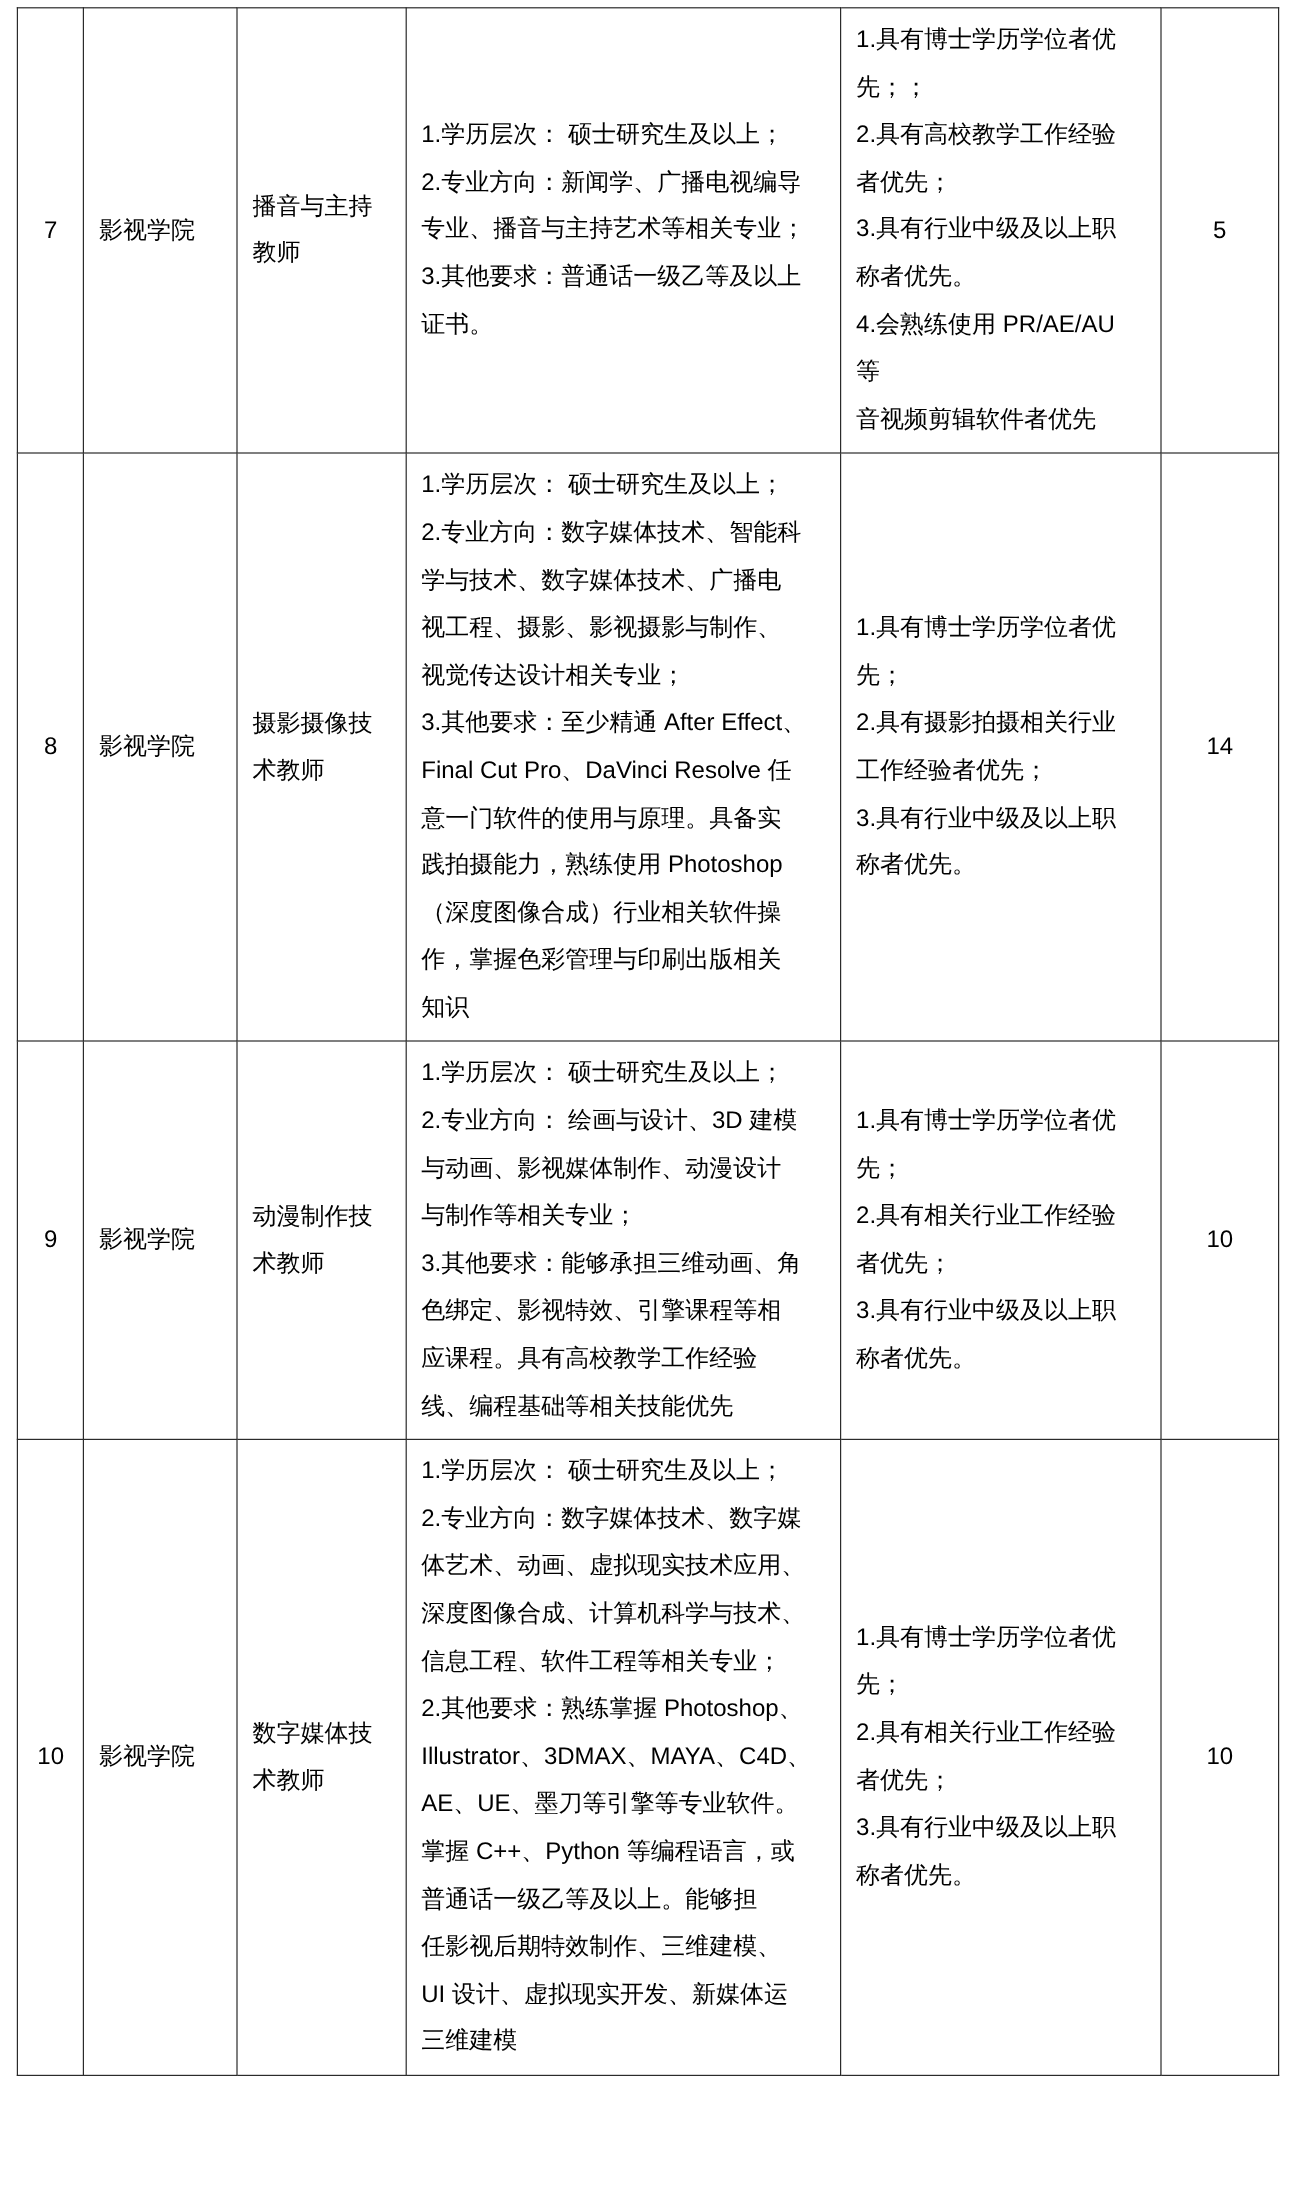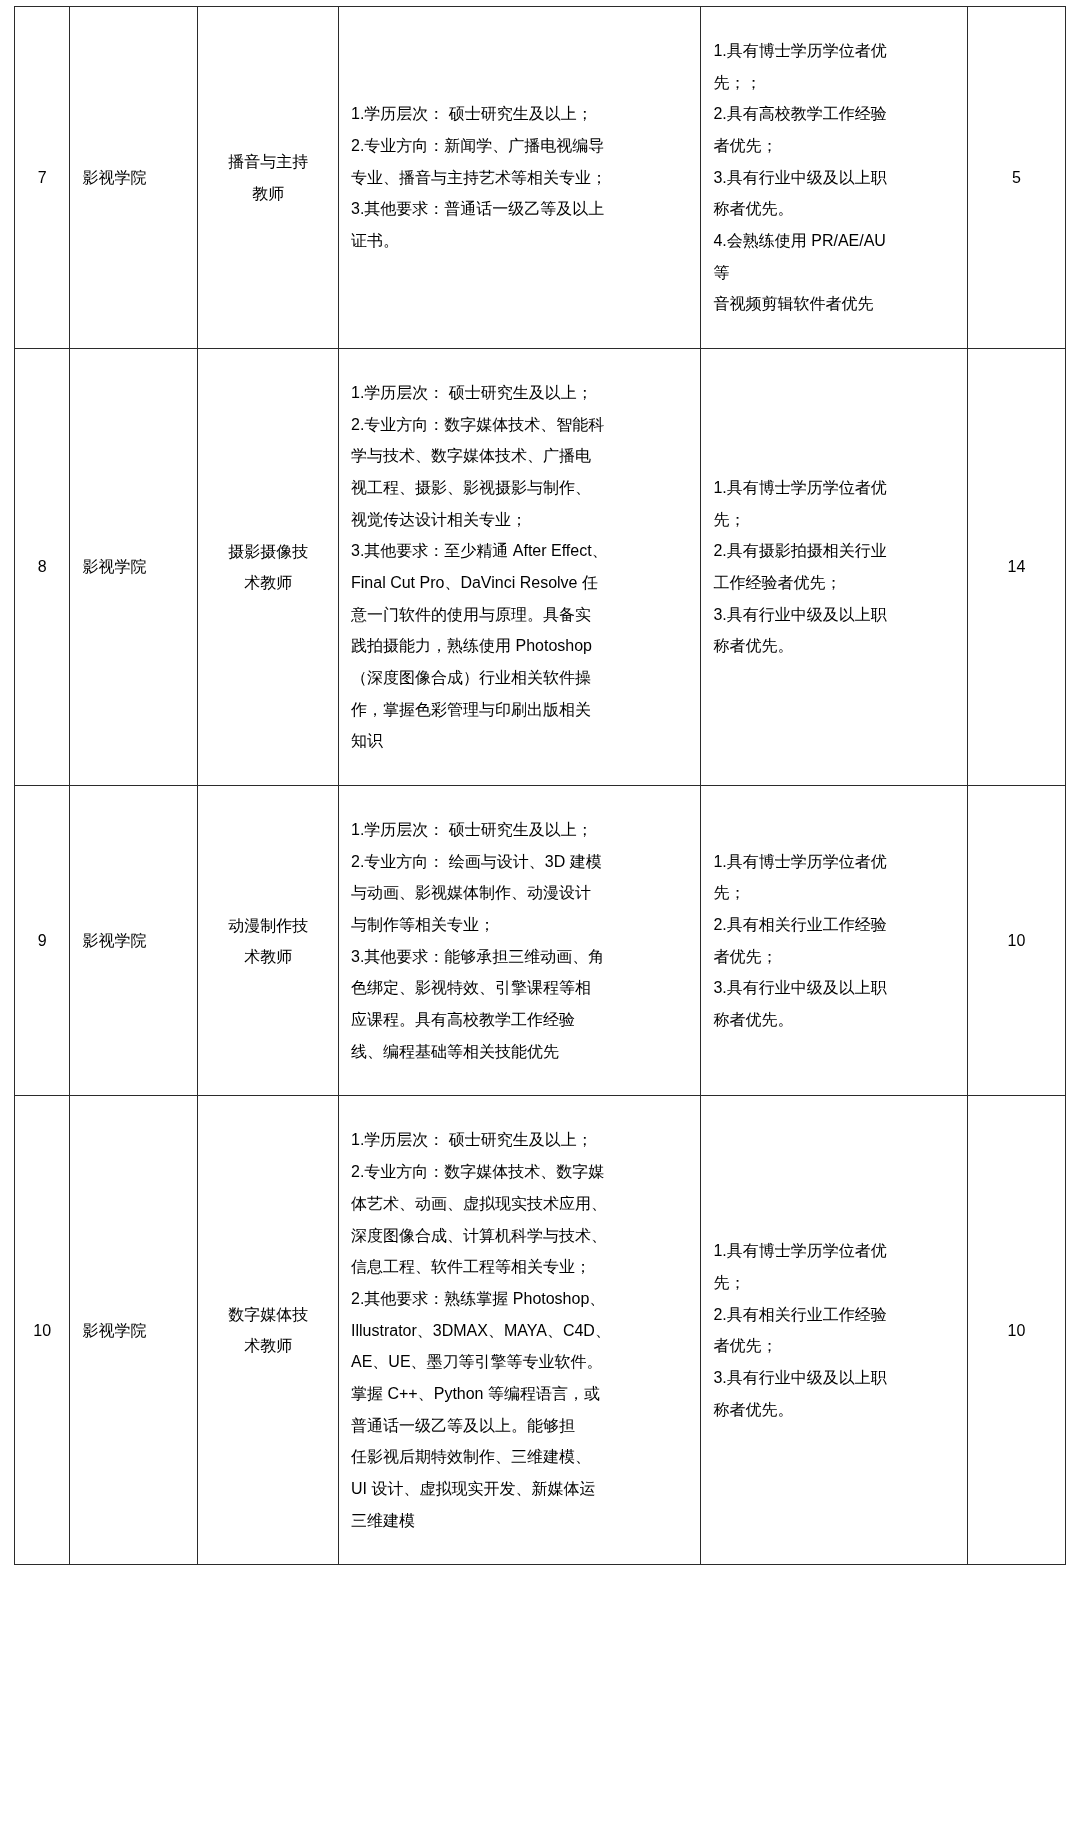--- a/index.html
+++ b/index.html
@@ -18,41 +18,41 @@
     padding: 6px 14px 10px 14px;
   }
   table.job-table {
     width: 1052px;
     border-collapse: collapse;
     table-layout: fixed;
   }
   table.job-table td {
     border: 1px solid #2b2b2b;
     vertical-align: middle;
-    padding: 28px 12px;
-    font-size: 16px;
+    padding: 7px 12px;
+    font-size: 20px;
     line-height: 1.95;
   }
   col.c-no    { width: 52px; }
   col.c-dept  { width: 120px; }
   col.c-post  { width: 132px; }
   col.c-req   { width: 340px; }
   col.c-pref  { width: 250px; }
   col.c-num   { width: 92px; }
 
   td.cell-no,
   td.cell-num {
     text-align: center;
     font-size: 21px;
   }
   td.cell-dept {
     font-size: 20px;
   }
   td.cell-post {
-    text-align: center;
+    text-align: left;
     font-size: 20px;
     line-height: 1.9;
   }
   td.cell-req,
   td.cell-pref {
     text-align: left;
     vertical-align: middle;
   }
   .line {
     display: block;

